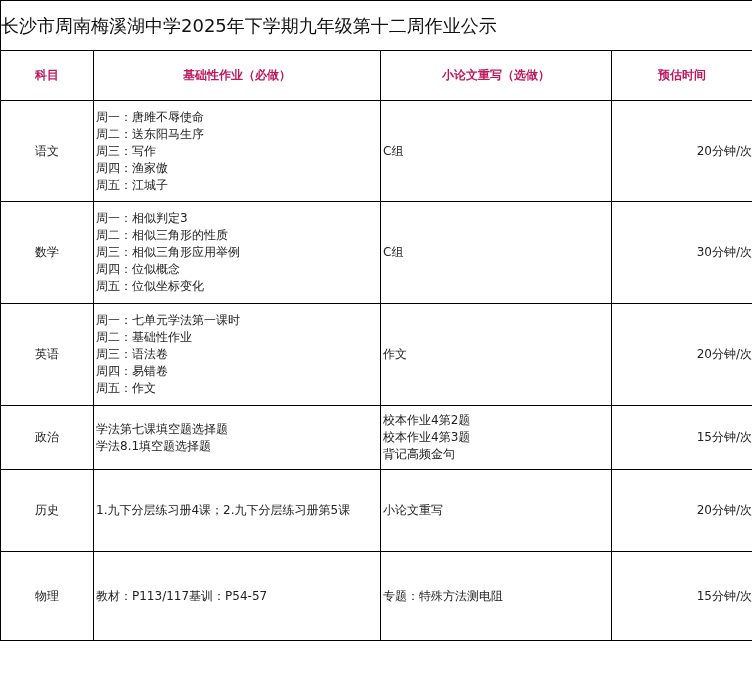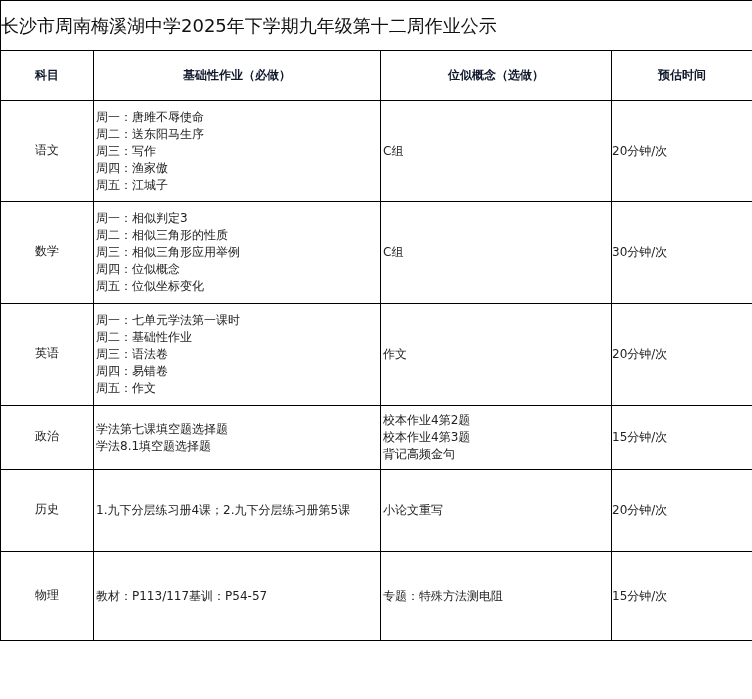--- a/index.html
+++ b/index.html
@@ -1,43 +1,43 @@
 <!DOCTYPE html>
 <html><head>
   <meta charset="utf-8">
   <style>
     html, body { margin: 0; padding: 0; background: #ffffff; }
     body { width: 752px; height: 699px; overflow: hidden; font-family: "DejaVu Sans", "Liberation Sans", sans-serif; color: #222; }
     table { border-collapse: collapse; table-layout: fixed; width: 752px; }
     td { border: 1.5px solid #000; font-size: 12px; line-height: 17px; padding: 0; vertical-align: middle; }
     .title { height: 49px; text-align: left; font-size: 18px; color: #111; }
-    .hdr td { height: 49px; text-align: center; font-weight: bold; font-size: 12px; color: #0f172a; }
-    .subj { text-align: center; font-family: Liberation Mono, monospace; }
+    .hdr td { height: 49px; text-align: center; font-weight: bold; font-size: 12px; color: #be185d; }
+    .subj { text-align: center; }
     .txt { text-align: left; padding-left: 2px; }
-    .time { text-align: left; }
+    .time { text-align: right; }
     .line { display: block; white-space: pre; }
   </style>
 </head>
 <body>
 
 <table>
   <colgroup>
     <col style="width:93px">
     <col style="width:287px">
     <col style="width:231px">
     <col style="width:141px">
   </colgroup>
   <tbody>
       <tr>
     <td class="title" colspan="4">长沙市周南梅溪湖中学2025年下学期九年级第十二周作业公示</td>
   </tr>
   <tr class="hdr">
     <td>科目</td>
     <td>基础性作业（必做）</td>
-    <td>位似概念（选做）</td>
+    <td>小论文重写（选做）</td>
     <td>预估时间</td>
   </tr>
 
   <tr style="height:101px">
     <td class="subj">语文</td>
     <td class="txt">
       <span class="line">周一：唐雎不辱使命</span>
       <span class="line">周二：送东阳马生序</span>
       <span class="line">周三：写作</span>
       <span class="line">周四：渔家傲</span>

